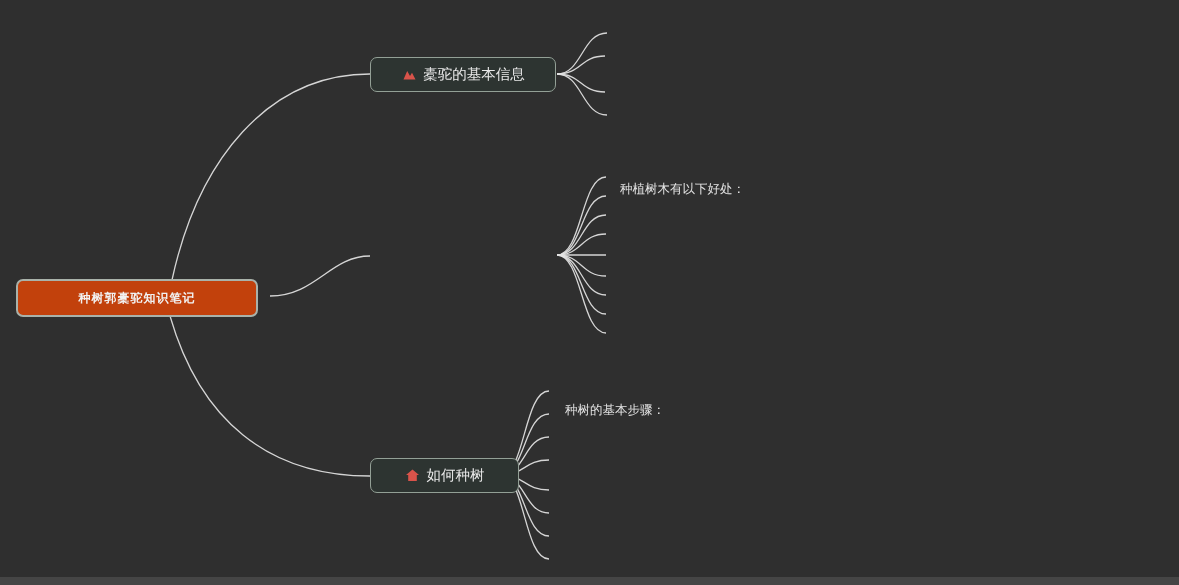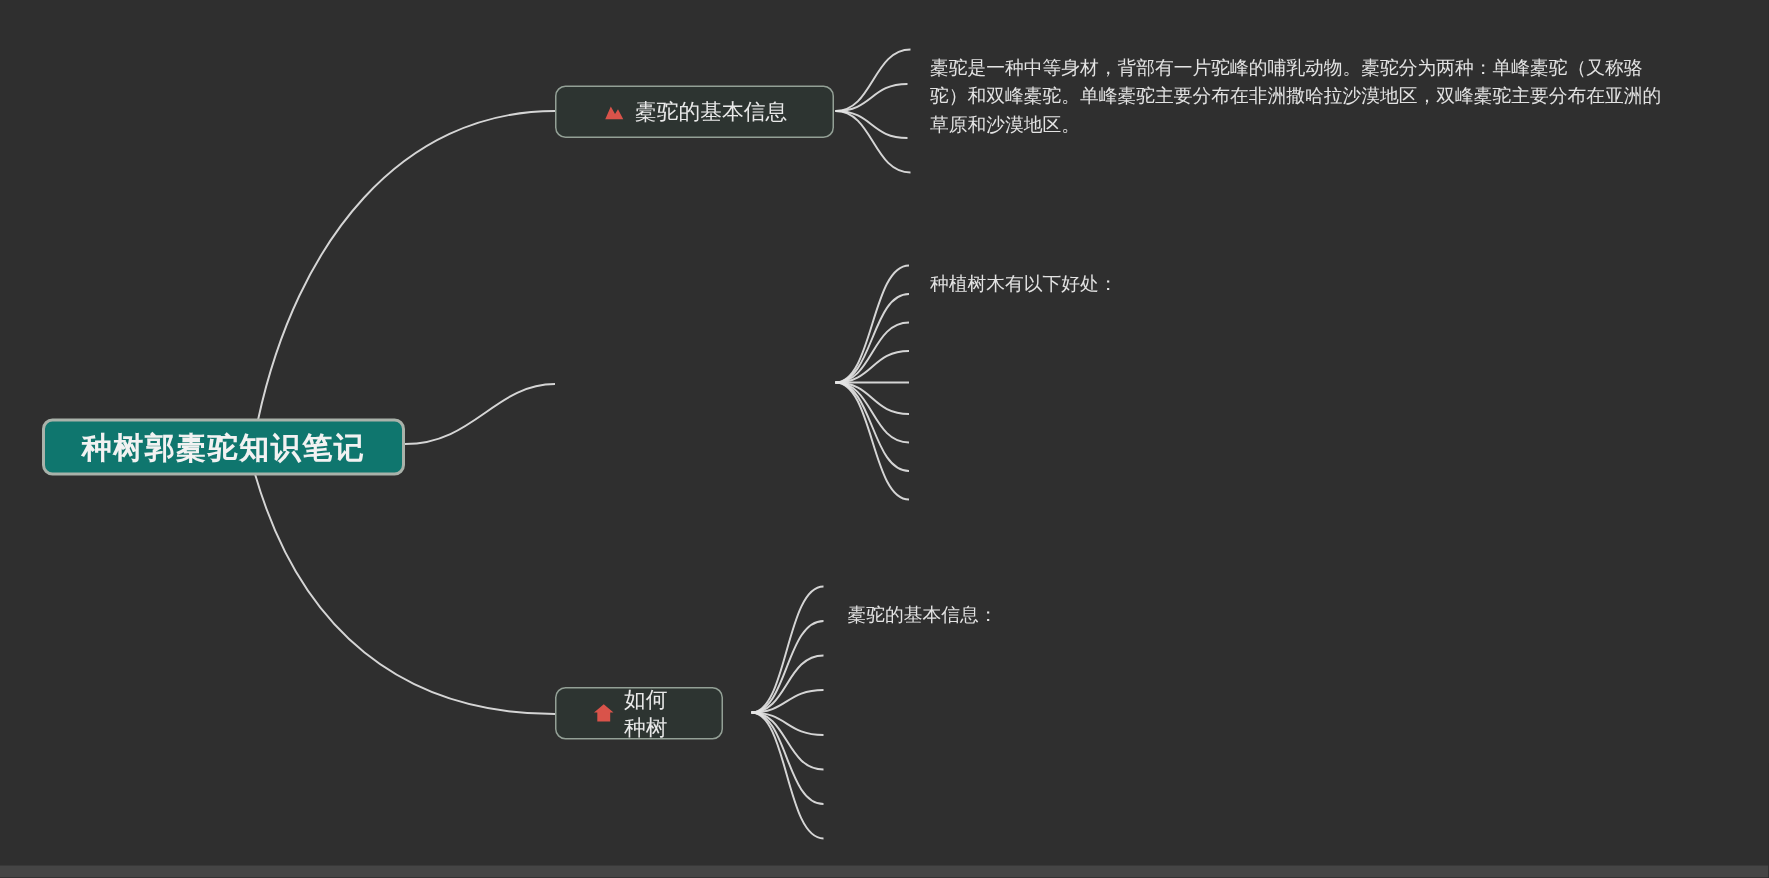--- a/index.html
+++ b/index.html
@@ -32,46 +32,46 @@
   .node {
     position: absolute;
     box-sizing: border-box;
     display: flex;
     align-items: center;
     justify-content: center;
     border-radius: 7px;
     cursor: default;
   }
   .root-node {
-    left: 28px; top: 279px;
+    left: 16px; top: 279px;
     width: 242px; height: 38px;
-    background: #0f766e;
+    background: #c2410c;
     border: 2px solid #a9b2aa;
     color: #f2f2f2;
-    font-size: 20px;
+    font-size: 12px;
     font-weight: bold;
     letter-spacing: 1px;
   }
   .branch-node {
     background: #2d3431;
     border: 1.6px solid #93a096;
     color: #e9e9e9;
     font-size: 14.5px;
     gap: 6px;
     padding: 0 24px;
   }
   .branch-node .icon {
     display: inline-flex;
     align-items: center;
     justify-content: center;
     width: 16px; height: 16px;
   }
   .branch-1 { left: 370px; top: 57px;  width: 186px; height: 35px; }
   .branch-2 { left: 370px; top: 238px; width: 186px; height: 35px; }
-  .branch-3 { left: 370px; top: 458px; width: 112px; height: 35px; align-items: center; }
+  .branch-3 { left: 370px; top: 458px; width: 149px; height: 35px; align-items: center; }
   .child-text {
     position: absolute;
     color: #e3e3e3;
     font-size: 12.5px;
     line-height: 19px;
     cursor: default;
   }
   .child-1 { left: 620px; top: 36px; width: 494px; }
   .child-2 { left: 620px; top: 180px; font-family: Liberation Serif, serif; }
   .child-3 { left: 565px; top: 401px; }
@@ -134,18 +134,17 @@
 
   <div class="node branch-node branch-3">
     <span class="icon">
       <svg width="15" height="15" viewBox="0 0 15 15">
         <path d="M7.5 1.5 L14 7 L11.8 7 L11.8 13 L3.2 13 L3.2 7 L1 7 Z" fill="#d9534a"></path>
       </svg>
     </span>
     <span class="label">如何种树</span>
   </div>
 
-  <div class="child-text child-1">橐驼是一种中等身材，背部有一片驼峰的哺乳动物。橐驼分为两种：单峰橐驼（又称骆驼）和双峰橐驼。单峰橐驼主要分布在非洲撒哈拉沙漠地区，双峰橐驼主要分布在亚洲的草原和沙漠地区。</div>
   <div class="child-text child-2">种植树木有以下好处：</div>
-  <div class="child-text child-3">橐驼的基本信息：</div>
+  <div class="child-text child-3">种树的基本步骤：</div>
 
   <div class="bottom-edge"></div>
 </div>
 
 </body></html>

